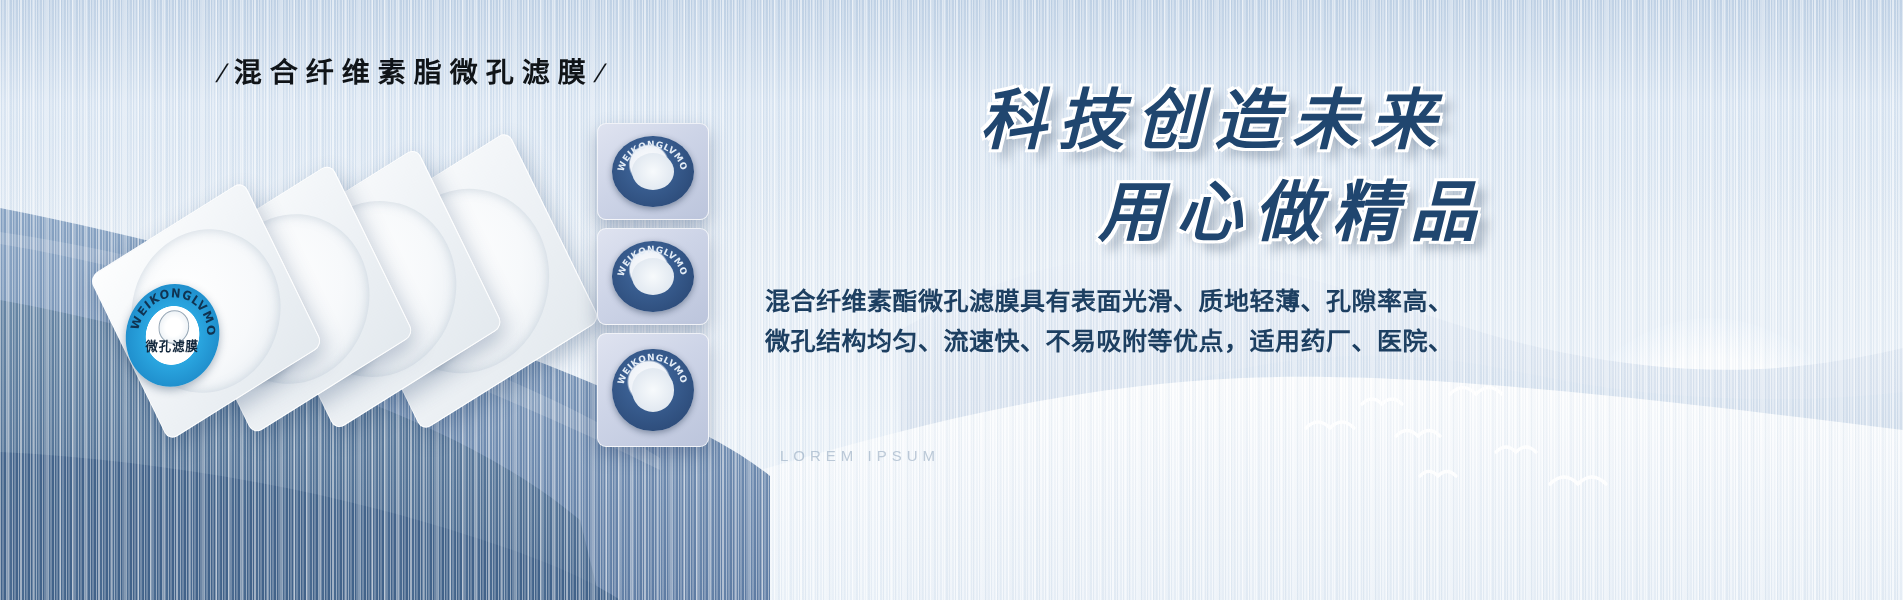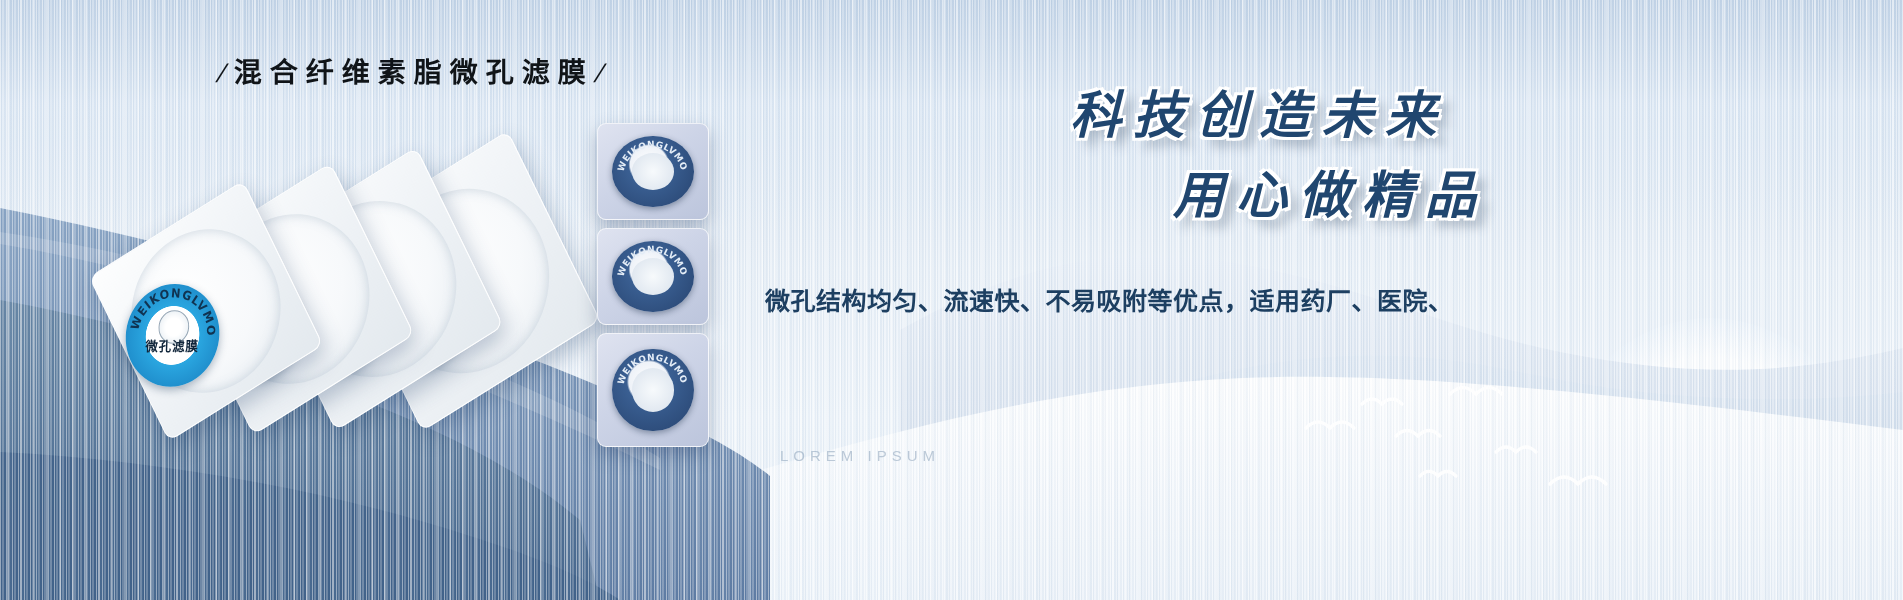--- a/index.html
+++ b/index.html
@@ -133,35 +133,35 @@
     font-family:"Liberation Serif",serif;font-weight:700;
     letter-spacing:0;margin:0 8px 0 0;
   }
   .sub-title .slash.end{margin:0 0 0 2px;}
 
   
   .headline{
     position:absolute;right:455px;top:84px;text-align:right;
   }
   .hl-line{
-    font-family:Liberation Serif, serif;
+    font-family:Liberation Mono, monospace;
     font-weight:700;
-    font-size:51px;
+    font-size:66px;
     line-height:1.28;
     letter-spacing:12px;
     color:#20466f;
     white-space:nowrap;
     font-style:italic;
     text-shadow:
       2px 0 0 #fff, -2px 0 0 #fff, 0 2px 0 #fff, 0 -2px 0 #fff,
       2px 2px 0 #fff, -2px 2px 0 #fff, 2px -2px 0 #fff, -2px -2px 0 #fff,
       3px 3px 0 #fff, -3px 3px 0 #fff, 3px -3px 0 #fff, -3px -3px 0 #fff,
       9px 9px 11px rgba(60,80,105,.45);
   }
-  .hl-line.l2{margin-top:15px;margin-right:-40px;}
+  .hl-line.l2{margin-top:8px;margin-right:-40px;}
 
   
   .para{
     position:absolute;left:765px;top:282px;width:680px;
     font-family:"DejaVu Serif","Liberation Serif",serif;
     font-size:25px;line-height:1.58;color:#1d3f61;font-weight:700;
     letter-spacing:.5px;text-align:justify;
   }
   .para div{white-space:nowrap;}
 
@@ -336,20 +336,21 @@
       </svg>
     </div>
   </div>
 
   <div class="headline">
     <div class="hl-line l1">科技创造未来</div>
     <div class="hl-line l2">用心做精品</div>
   </div>
 
   <div class="para">
+    <div>混合纤维素酯微孔滤膜具有表面光滑、质地轻薄、孔隙率高、</div>
     <div>微孔结构均匀、流速快、不易吸附等优点，适用药厂、医院、</div>
   </div>
 
   <div class="watermark">LOREM IPSUM</div>
 
   <svg class="birds" viewBox="0 0 330 130">
     <g fill="none" stroke="#ffffff" stroke-width="3.2" stroke-linecap="round" opacity=".92">
       <path d="M6 48 q12 -12 24 0 q12 -12 24 0"></path>
       <path d="M62 24 q10 -10 20 0 q10 -10 20 0"></path>
       <path d="M96 56 q11 -11 22 0 q11 -11 22 0"></path>

